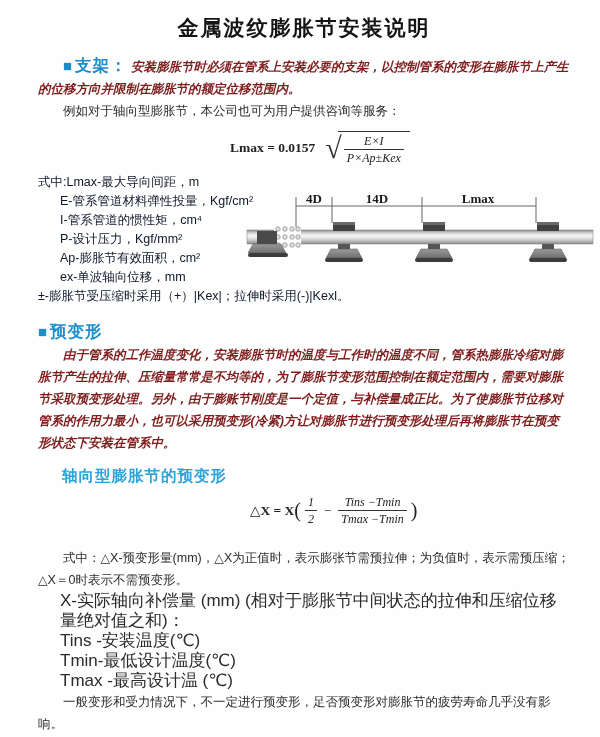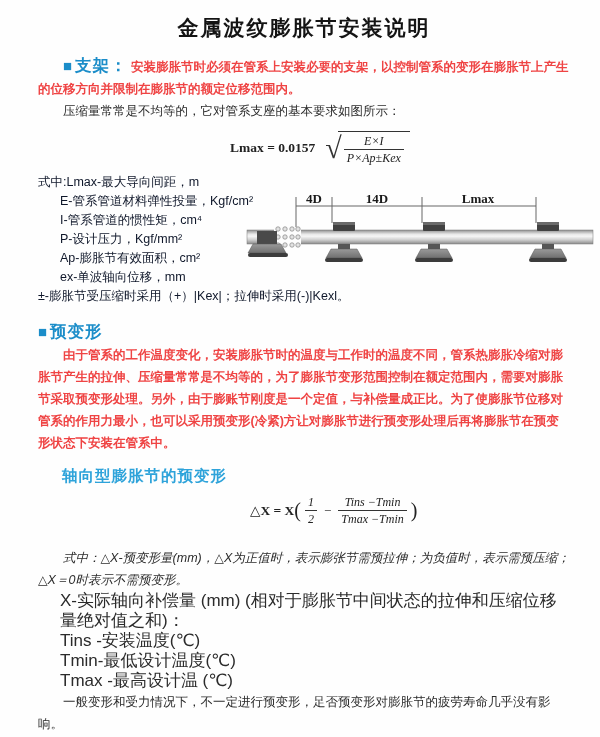--- a/index.html
+++ b/index.html
@@ -2,21 +2,21 @@
 <html><head>
 <meta charset="utf-8">
 <style>
   html,body{margin:0;padding:0;background:#ffffff;}
   body{width:600px;height:737px;font-family:"Liberation Sans","DejaVu Sans",sans-serif;color:#2b2b2b;}
   .page{position:relative;width:600px;height:737px;background:#fefefe;overflow:hidden;}
   .content{padding:0 30px 0 38px;}
   .title{text-align:center;font-size:21px;font-weight:bold;color:#141414;margin:14px 0 12px 0;letter-spacing:2px;}
   .para{font-size:12.5px;line-height:22px;margin:0;}
   .indent{text-indent:2em;}
-  .bold{font-weight:bold;color:#ef4444;}
+  .bold{font-weight:bold;color:#7f1d1d;font-style:italic;}
   .marker{color:#1b8dc9;font-size:15px;margin-right:3px;text-indent:0;}
   .sec-head{color:#1b8dc9;font-weight:bold;font-size:16.5px;letter-spacing:1px;}
   .sec2-line{margin-top:14px;}
   
   .formula{font-family:"Liberation Serif","DejaVu Serif",serif;color:#222;margin:9px 0 7px 0;white-space:nowrap;}
   .f1{padding-left:192px;}
   .f-lhs{font-weight:bold;font-size:13.5px;vertical-align:middle;}
   .sqrt{display:inline-flex;align-items:center;vertical-align:middle;margin-left:6px;}
   .rad{font-size:30px;line-height:1;font-weight:400;color:#333;}
   .sq-body{border-top:1.5px solid #333;margin-left:-4px;padding:2px 6px 0 6px;}
@@ -32,33 +32,33 @@
   .def-line{white-space:nowrap;}
   .ind{padding-left:22px;}
   .ind-s{padding-left:16px;}
   
   .diagram{position:absolute;left:245px;top:190px;width:350px;height:102px;}
   .dim-label{font-family:"Liberation Serif","DejaVu Serif",serif;font-weight:bold;font-size:13px;fill:#1a1a1a;}
   
   .subhead{color:#2ea3da;font-weight:bold;font-size:15.5px;margin:12px 0 4px 0;letter-spacing:1px;}
   .subhead.axial{margin-left:24px;}
   .temp-line{font-size:17px;line-height:20px;padding-left:22px;}
-  .note{margin-top:20px;font-style:italic;}
+  .note{margin-top:20px;}
 </style>
 </head>
 <body>
 
 <div class="page">
   <div class="content">
 
     <h1 class="title">金属波纹膨胀节安装说明</h1>
 
     <p class="para indent"><span class="marker">■</span><span class="sec-head">支架：</span> <span class="bold">安装膨胀节时必须在管系上安装必要的支架，以控制管系的变形在膨胀节上产生的位移方向并限制在膨胀节的额定位移范围内。</span></p>
 
-    <p class="para indent">压缩量常常是不均等的，它对管系支座的基本要求如图所示：</p>
+    <p class="para indent">例如对于轴向型膨胀节，本公司也可为用户提供咨询等服务：</p>
 
     <div class="formula f1">
       <span class="f-lhs">Lmax = 0.0157</span>
       <span class="sqrt">
         <span class="rad">√</span>
         <span class="sq-body">
           <span class="frac">
             <span class="fnum">E×I</span>
             <span class="fden">P×Ap±Kex</span>
           </span>

